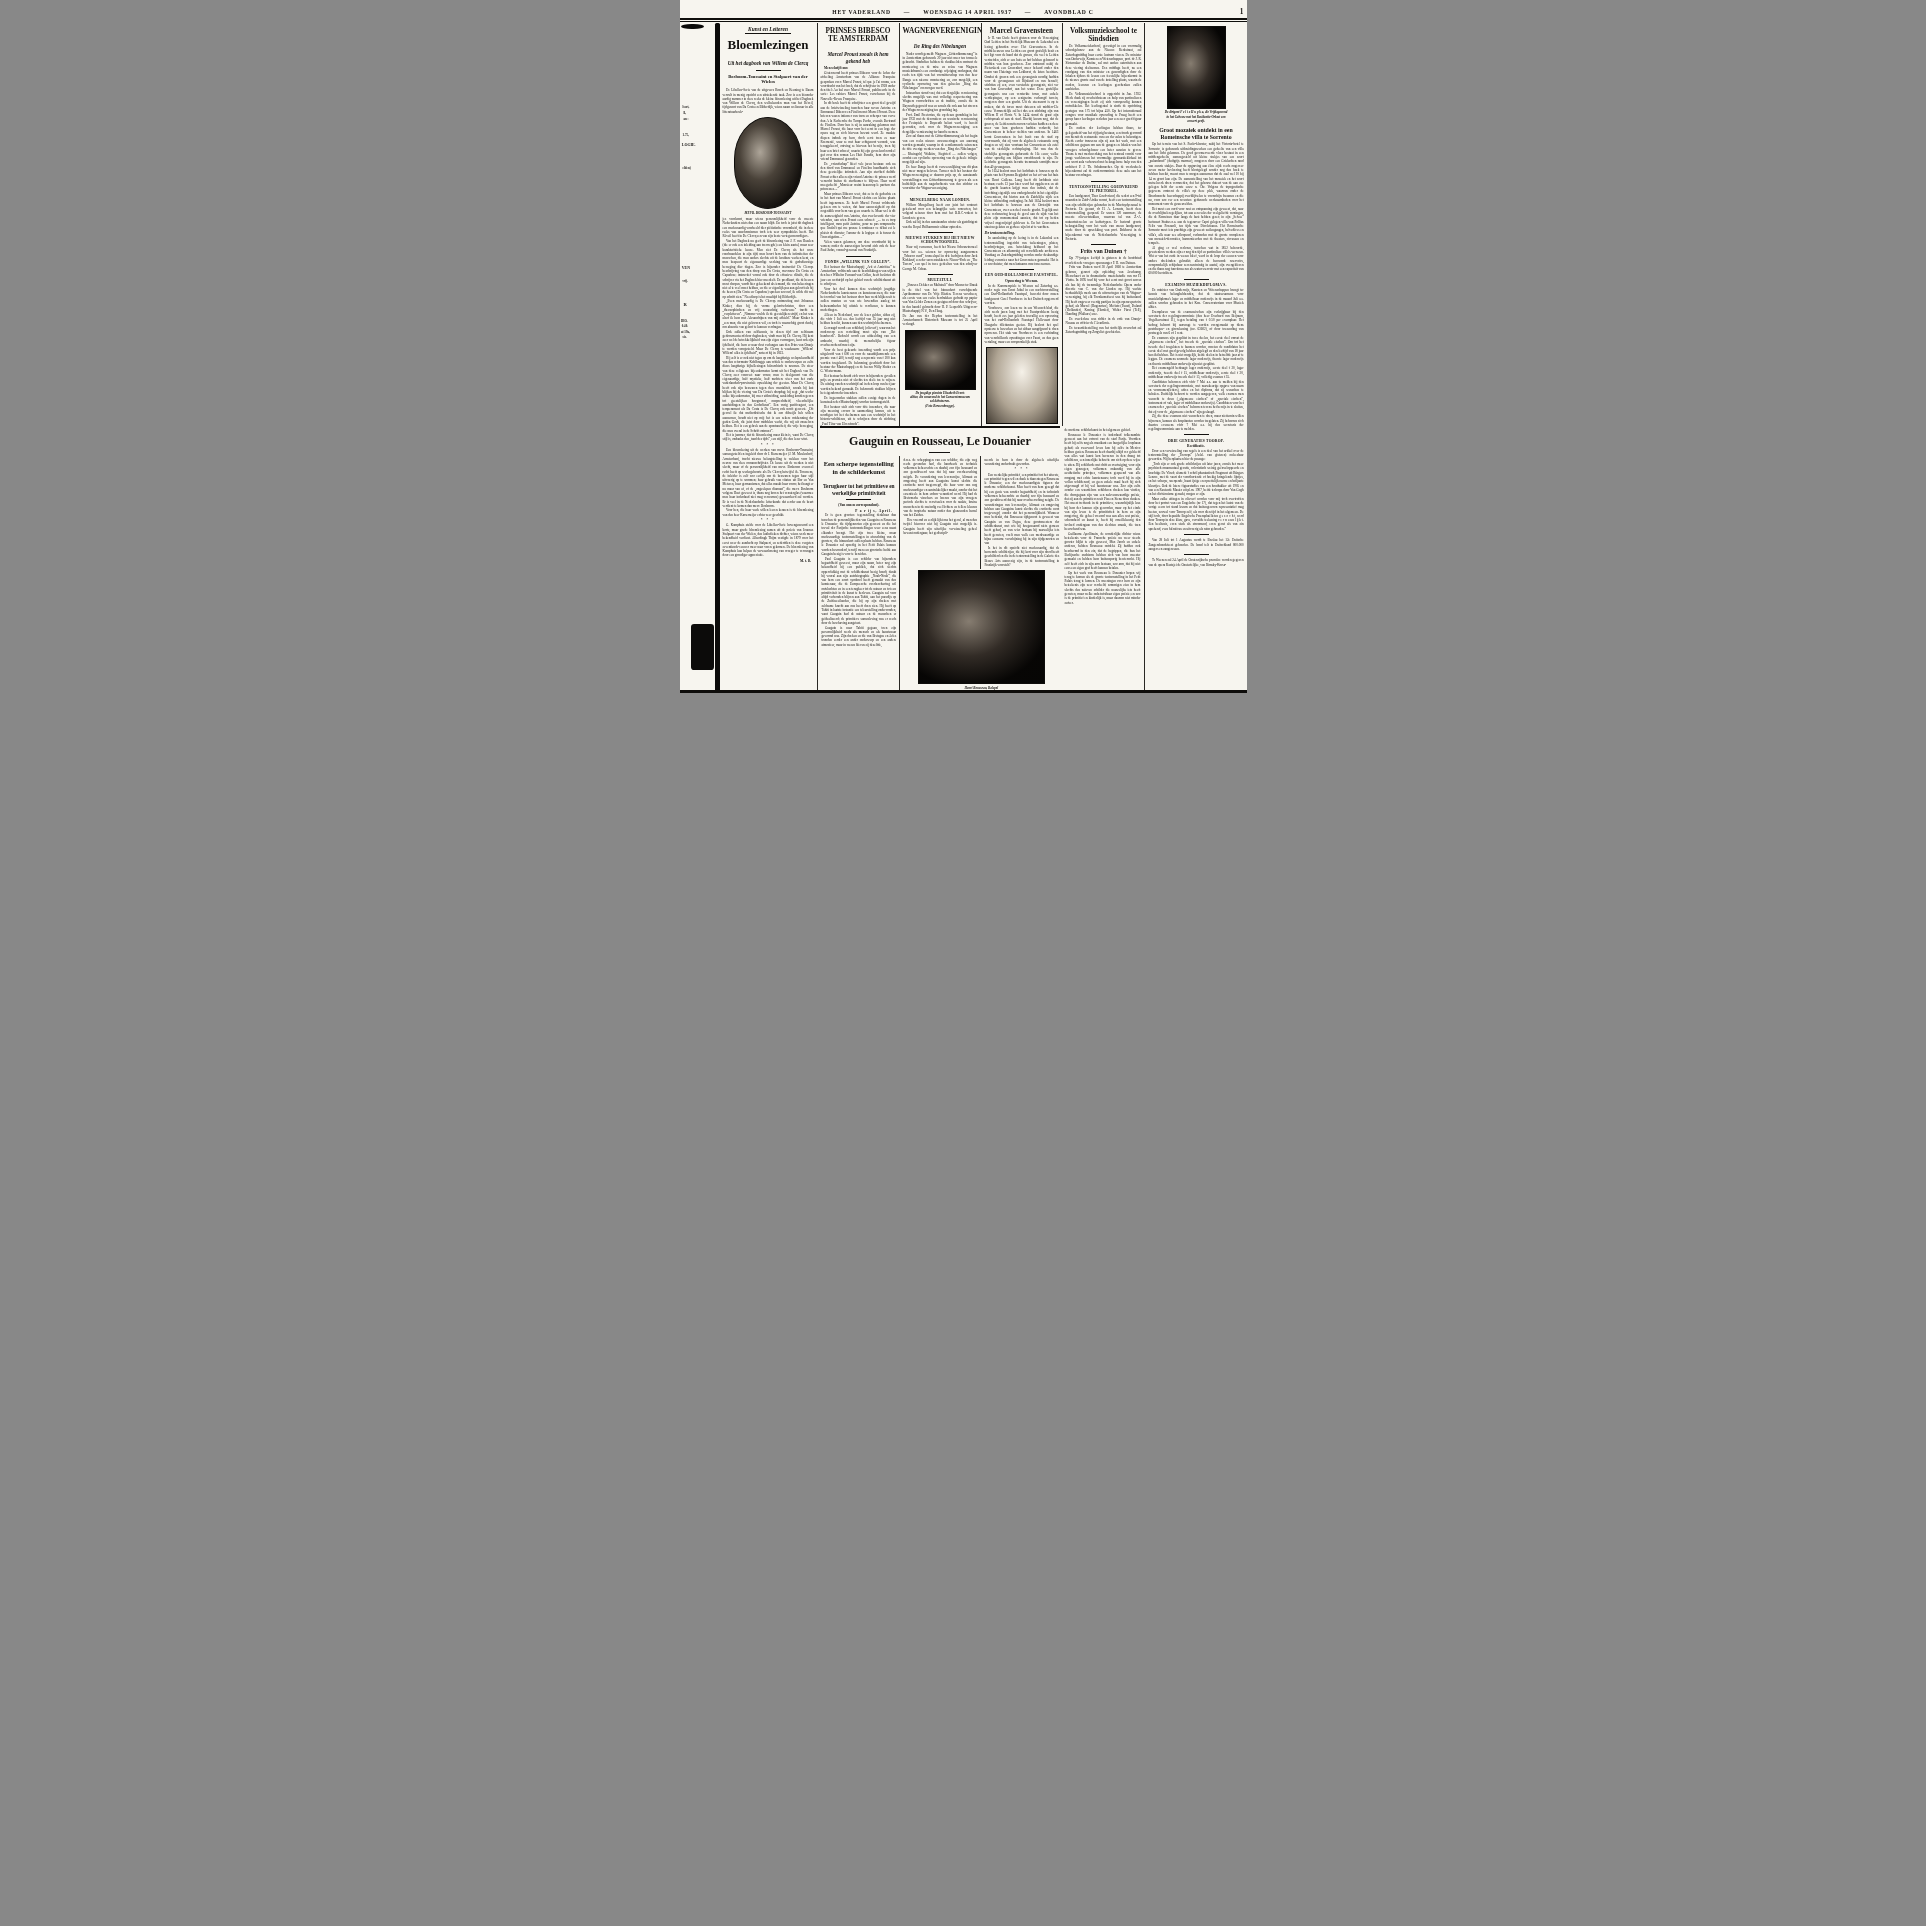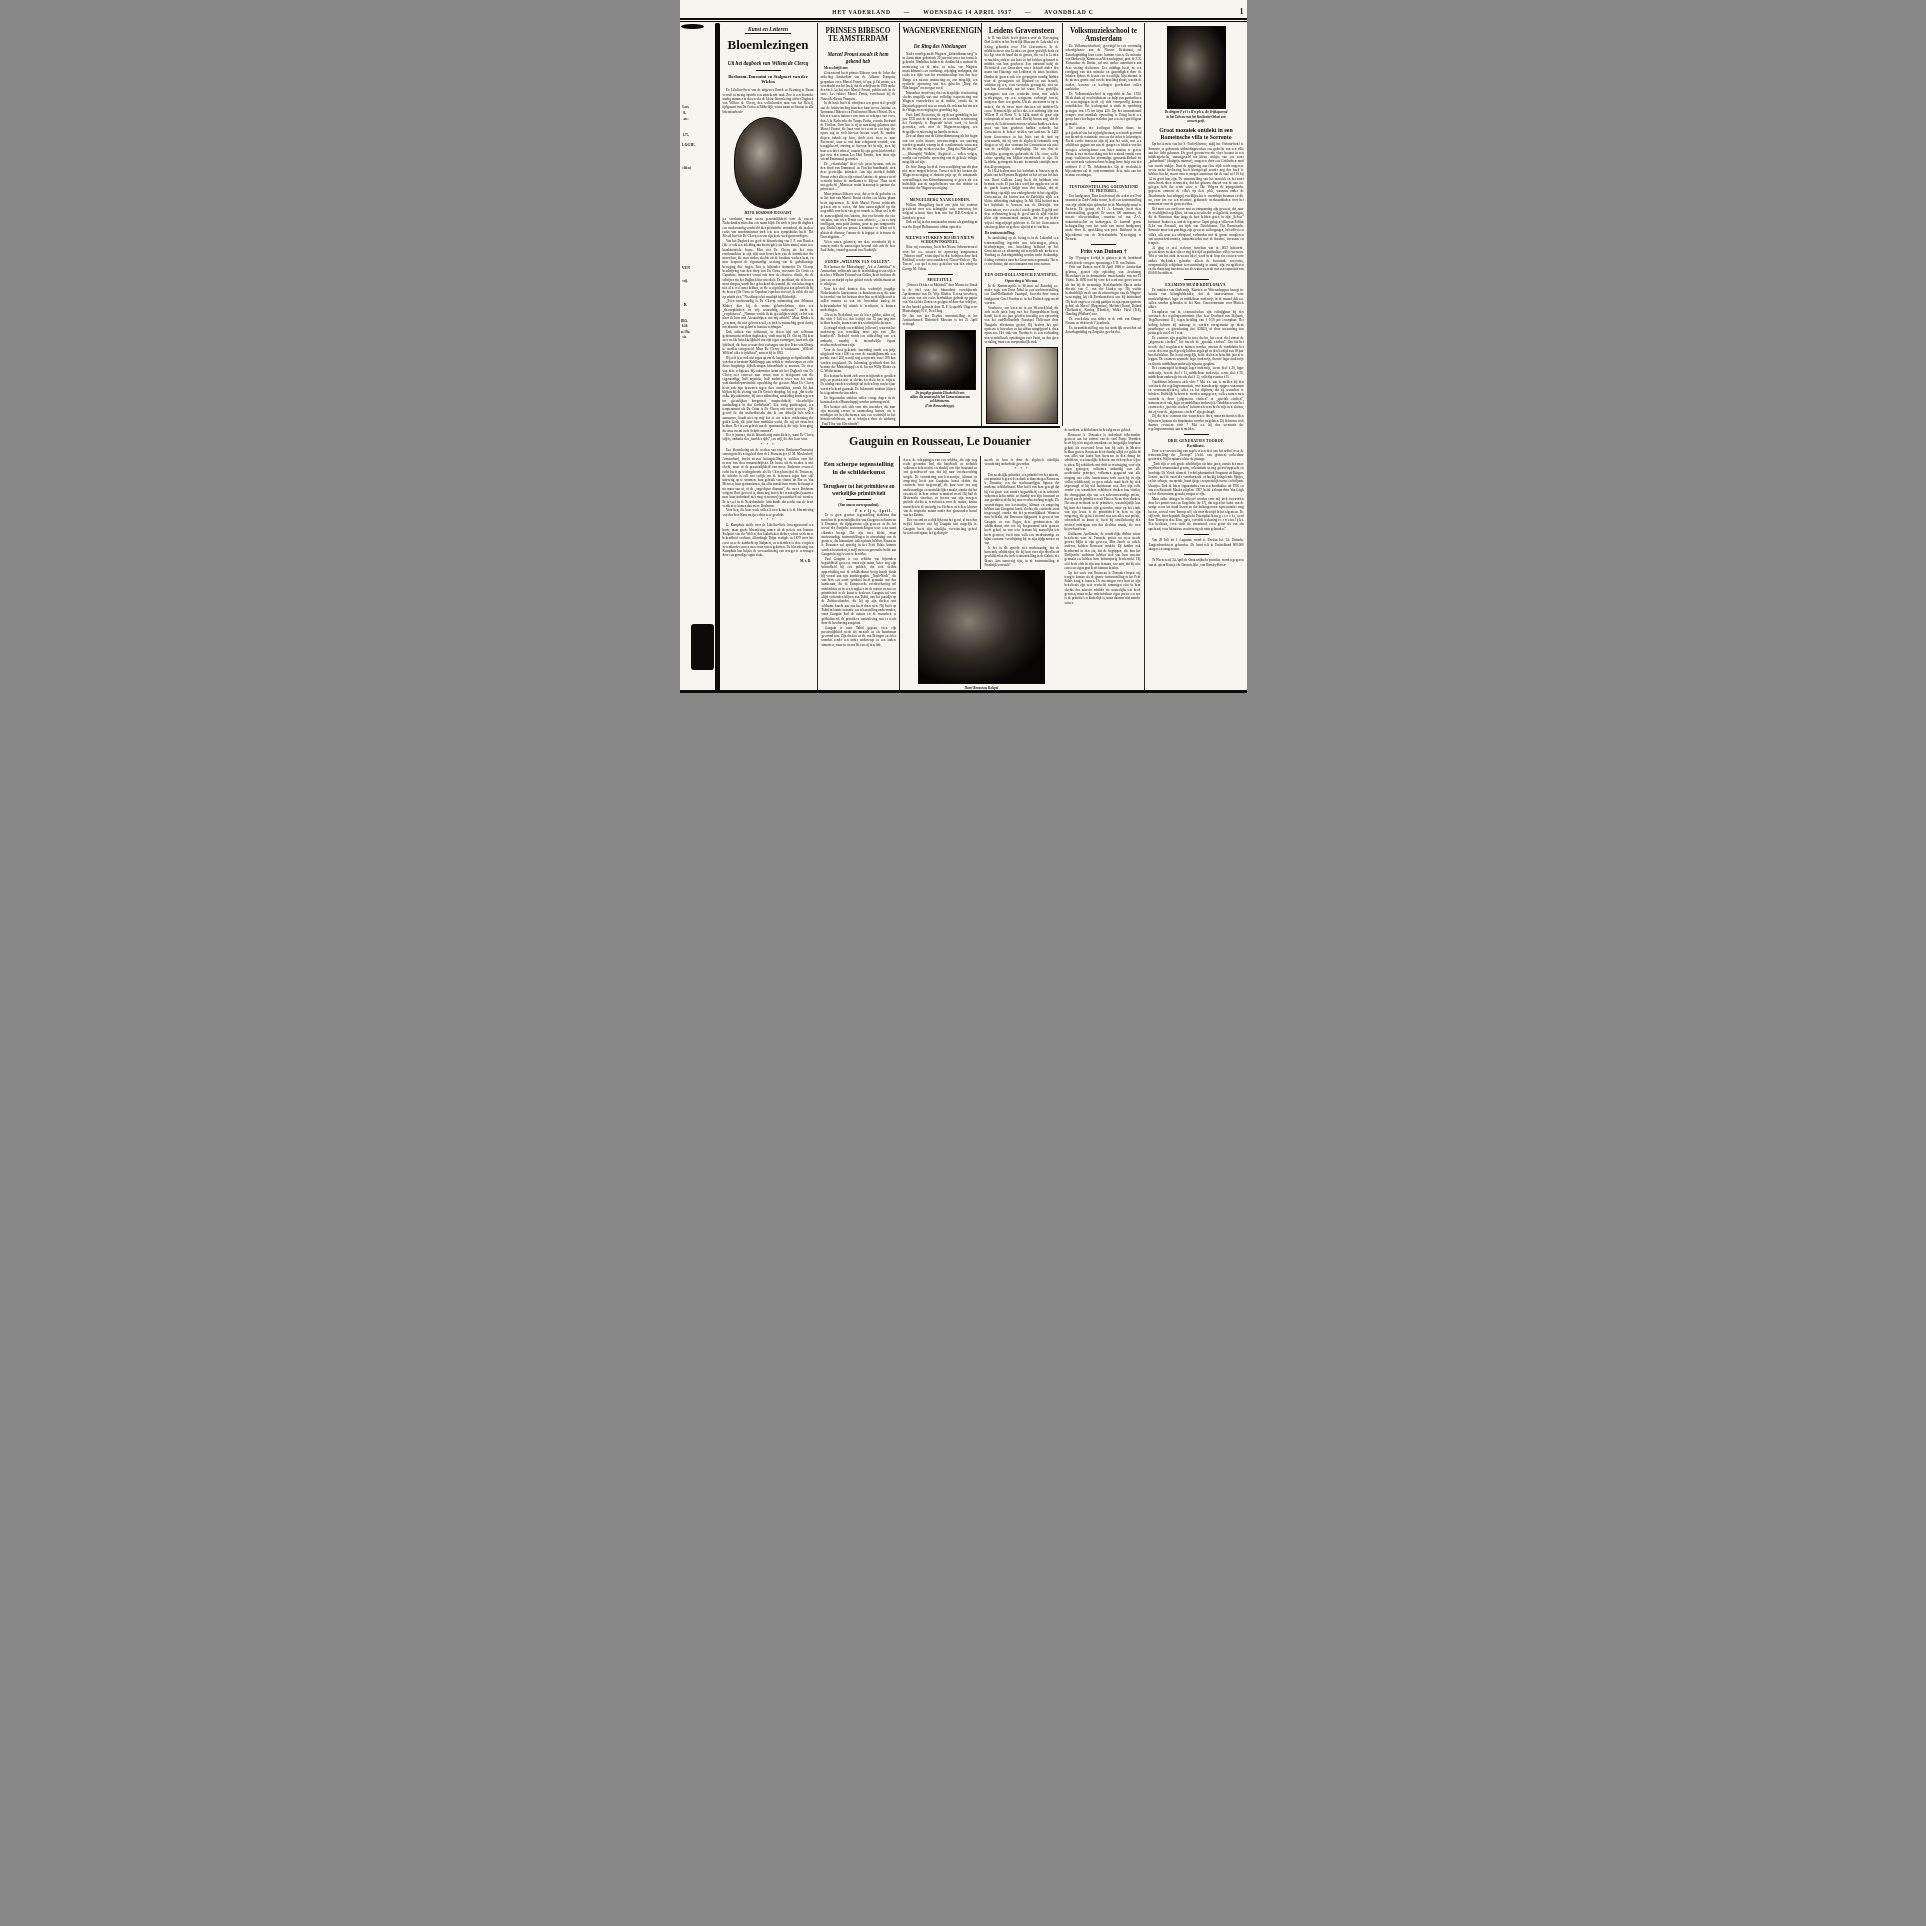--- a/index.html
+++ b/index.html
@@ -196,38 +196,38 @@
             </div>
           <div class="caption caption-sm">
             <div>De jeugdige pianiste Elisabeth Everts</div>
             <div>alhier, die vanavond in het Gemeentemuseum</div>
             <div>zal debuteeren.</div>
             <div>(Foto Berssenbrugge).</div>
           </div>
         </div>
 
         <div class="col tb-col c4">
-          <div class="hl-lg">Leidens Gravensteen</div>
+          <div class="hl-lg">Marcel Gravensteen</div>
           <p class="body">Ir H. van Oerle heeft gisteren voor de Vereeniging Oud Leiden in het Stedelijk Museum de Lakenhal een lezing gehouden over: Het Gravensteen. In de middeleeuwen was Leiden een groot grafelijk bezit en het ligt voor de hand dat de graven, die veel te Leiden vertoefden, zich er een huis en hof hebben gebouwd te midden van hun goederen. Zoo ontstond nabij de Pieterskerk een Gravenhof, meer bekend onder den naam van Huizinge van Lokhorst, de latere bezitters. Omdat de graven ook een gevangenis noodig hadden voor de gevangenen uit Rijnland en van henzelf, stichtten zij een, even versterkte gevangenis, niet ver van hun Gravenhof, aan het water. Deze grafelijke gevangenis was een versterkte toren, met enkele verdiepingen, op een eenigszins verhoogd terrein, omgeven door een gracht. Uit de steensoort is op te maken, dat de toren moet dateeren uit midden-13e eeuw. Vermoedelijk zal het dus een stichting zijn van Willem II of Floris V. In 1434 stond de graaf zijn rechtspraak af aan de stad. Hierbij kwam nog, dat de graven, de Leiden metterwoon verlaten hadden en deze meer van hun goederen hadden verkocht, het Gravensteen in beheer stelden van anderen. In 1463 komt Gravensteen in het bezit van de stad op voorwaarde, dat zij voor de algeheele restauratie zorg dragen en wij zien voortaan het Gravensteen als zetel van de stedelijke rechtspleging. Het was dus de stedelijke gevangenis gedurende de 16e eeuw, welke echter spoedig zou blijken onvoldoende te zijn. De Leidsche gevangenis bevatte toenmaals somtijds meer dan 40 gevangenen.</p>
           <p class="body">In 1654 besloot men het luchthuis te bouwen op de plaats van het Symons Begijnhof en het erf van het huis van Henri Gallena. Lang heeft dit luchthuis niet bestaan; reeds 13 jaar later werd het opgeheven en uit de gracht kaarten krijgt men den indruk, dat de inrichting eigenlijk was ondergebracht in het eigenlijke Gravensteen, dat hiertoe aan de Zuidelijke zijde een kleine uitbreiding onderging. In Juli 1654 besloot men het luchthuis te bouwen aan de Oostzijde van Gravensteen, over een deel van de gracht. Tegelijk met deze verbouwing kreeg de gevel aan de zijde van het plein zijn monumentaal aanzien, dat tot op heden vrijwel ongewijzigd gebleven is. En het Gravensteen staat nu gelaten en gedwee zijn lot af te wachten.</p>
           <div class="deck" style="font-size:3.9px; text-align:left; margin:1.5px 0 0.8px;">De tentoonstelling.</div>
           <p class="body">In aansluiting op de lezing is in de Lakenhal een tentoonstelling ingericht van teekeningen, platen, beschrijvingen, enz. betrekking hebbend op het Gravensteen en afkomstig uit verschillende archieven. Vandaag en Zaterdagmiddag worden onder deskundige leiding excursies naar het Gravensteen gemaakt. Het is er zoo duister, dat men lantaarns moet meenemen.</p>
           <div class="bar"></div>
           <div class="sec-head">EEN OUD-HOLLANDSCH FAUSTSPEL.</div>
           <div class="sec-sub">Opvoering te Weenen.</div>
           <p class="body">In de Kammerspiele te Weenen zal Zaterdag a.s. onder regie van Ernst Jubal in een nachtvoorstelling een Oud-Hollandsch Faustspel, bewerkt door onzen landgenoot Carel Voorhoeve in het Duitsch opgevoerd worden.</p>
           <p class="body">Voorhoeve, zoo lezen we in een Weensch blad, die zich reeds jaren lang met het Faustprobleem bezig houdt, heeft zes jaar geleden toevallig een opvoering van het oud-Hollandsch Faustspel Hellevaart door Haagsche dilettanten gezien. Hij besloot het spel opnieuw te bewerken en het aldaar aangrijpend te doen opvoeren. Het stuk van Voorhoeve is een verbinding van verschillende opvattingen over Faust, en dus geen vertaling, maar een oorspronkelijk stuk.</p>
           <div class="photo light" style="width:72px; height:77px;">
               <div class="sheen"></div>
             </div>
 
         </div>
 
         <div class="col tb-col c5">
-          <div class="hl-lg">Volksmuziekschool te Amsterdam</div>
+          <div class="hl-lg">Volksmuziekschool te Sindsdien</div>
           <p class="body">De Volksmuziekschool, gevestigd in een voormalig schoolgebouw aan de Nieuwe Kerkstraat, zal Zaterdagmiddag haar eerste lustrum vieren. De minister van Onderwijs, Kunsten en Wetenschappen, prof. dr J. R. Slotemaker de Bruïne, zal met andere autoriteiten aan deze viering deelnemen. Des middags heeft, na een rondgang van den minister en genoodigden door de lokalen tijdens de lessen een feestelijke bijeenkomst in de nieuwe groote zaal van de instelling plaats, waarin de ouders, leeraren en leerlingen geschenken zullen aanbieden.</p>
           <p class="body">De Volksmuziekschool is opgericht in Jan. 1932. Mede dank zij overheidssteun en hulp van particulieren en vereenigingen heeft zij zich voorspoedig kunnen ontwikkelen. Het leerlingental is sinds de oprichting gestegen van 175 tot bijna 450. Op het internationaal congres voor muzikale opvoeding te Praag heeft een groep harer leerlingen verleden jaar een zeer goed figuur gemaakt.</p>
           <p class="body">De ouders der leerlingen hebben thans, ter gelegenheid van het vijfjarig bestaan, een fonds gevormd om hieruit de restauratie van een der zalen te bekostigen. Reeds eerder trouwens zijn zij aan het werk, met een schilderen gegaan om aan de gangen en lokalen van het vroegere schoolgebouw een beter aanzien te geven. Thans is met medewerking van het centraal comité voor jonge werkloozen het voormalige gymnastieklokaal tot een soort aula verbouwd met belangelooze hulp van den architect P. J. Th. Schuhmacher. Op de vredesdeele bijeenkomst zal de oudercommissie deze aula aan het bestuur overdragen.</p>
           <div class="bar"></div>
           <div class="sec-head">
             <div>TENTOONSTELLING GOEDVRIEND</div>
             <div>TE PRETORIA.</div>
           </div>
           <p class="body">Een landgenoot, Theo Goedvriend, die sedert een 9-tal maanden in Zuid-Afrika woont, heeft een tentoonstelling van zijn schilderijen gehouden in de Macfaydyenzaal te Pretoria. De gezant, dr H. A. Lorentz, heeft deze tentoonstelling geopend. Er waren 120 nummers, de meeste olieverfstukken, waarvan tal van Z.-A. natuurtafereelen en kaffertypen. Er bestond groote belangstelling voor het werk van onzen landgenoot, mede door de opwekking van prof. Bokhorst in de bijeenkomst van de Nederlandsche Vereeniging te Pretoria.</p>
           <div class="bar"></div>

